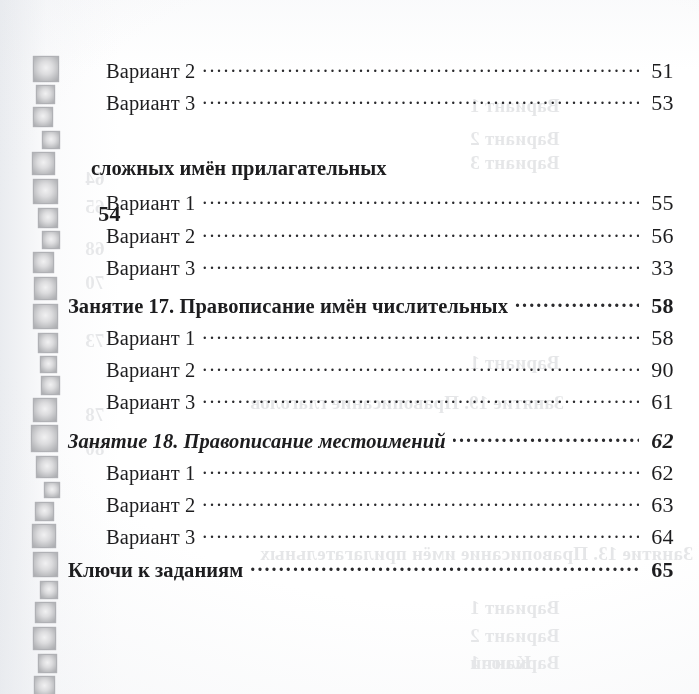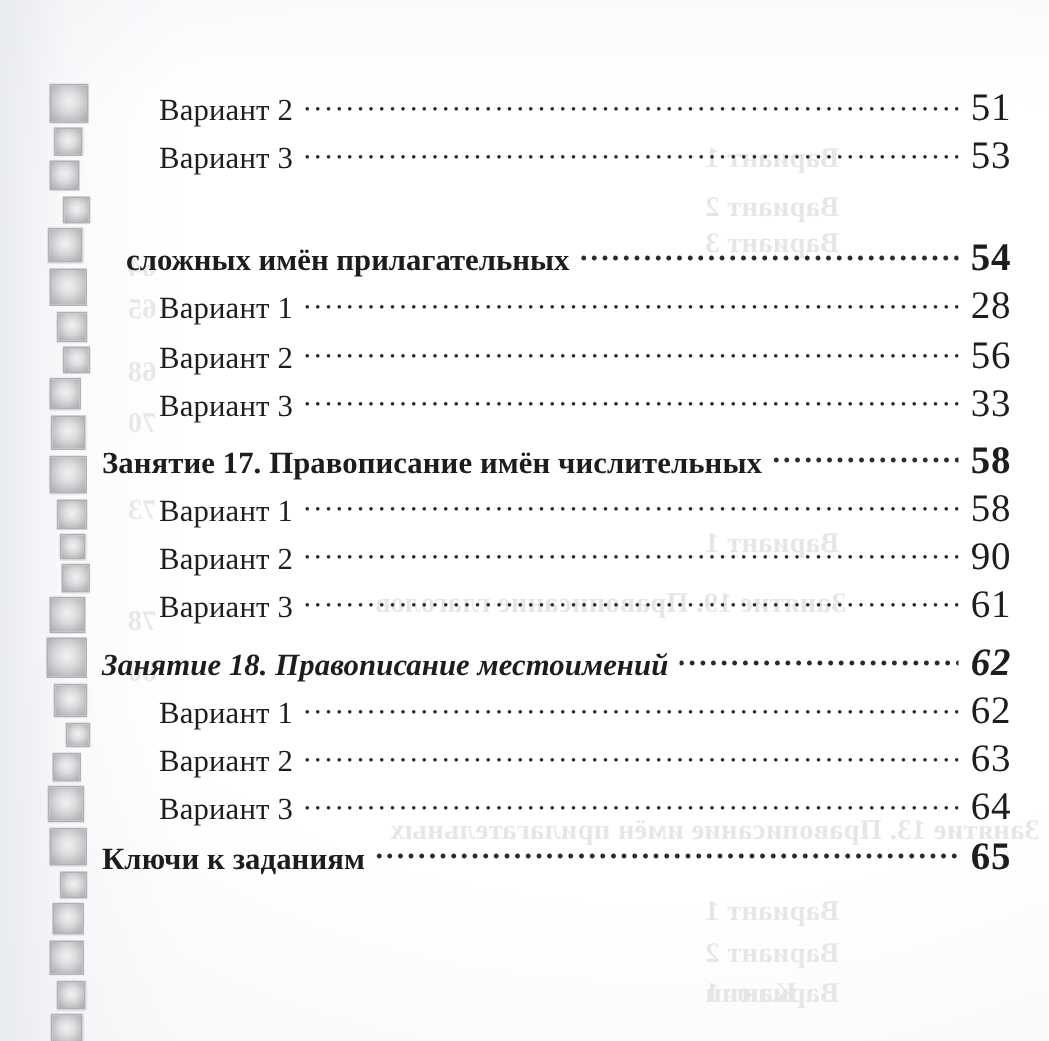--- a/index.html
+++ b/index.html
@@ -104,38 +104,39 @@
     letter-spacing: 2.1px;
     color: #2a2a2d;
     font-size: 20px;
     white-space: nowrap;
   }
 
   .page-no {
     flex: 0 0 auto;
     text-align: right;
     min-width: 30px;
-    font-size: 26px;
+    font-size: 22px;
     letter-spacing: 0.4px;
   }
 
   
   .row.heading {
     left: 68px;
     font-weight: 700;
     font-size: 20.5px;
     letter-spacing: 0.05px;
   }
   .row.heading .page-no { font-weight: 700; }
 
   
   .row.heading-cont {
     left: 84px;
     font-weight: 700;
     font-size: 20.5px;
+    flex-direction: column;
   }
   .row.heading-cont .page-no { font-weight: 700; }
 
   
   .row.variant {
     left: 106px;
     font-weight: 400;
     font-size: 20.5px;
     letter-spacing: 0.1px;
   }
@@ -208,21 +209,21 @@
         <span class="page-no">53</span>
       </div>
       <div class="row heading-cont" style="top: 157px;">
         <span class="label">сложных имён прилагательных</span>
         <span class="leader"></span>
         <span class="page-no">54</span>
       </div>
       <div class="row variant" style="top: 189px;">
         <span class="label">Вариант 1</span>
         <span class="leader"></span>
-        <span class="page-no">28</span>
+        <span class="page-no">55</span>
       </div>
       <div class="row variant" style="top: 222px;">
         <span class="label">Вариант 2</span>
         <span class="leader"></span>
         <span class="page-no">56</span>
       </div>
       <div class="row variant" style="top: 254px;">
         <span class="label">Вариант 3</span>
         <span class="leader"></span>
         <span class="page-no">33</span>

